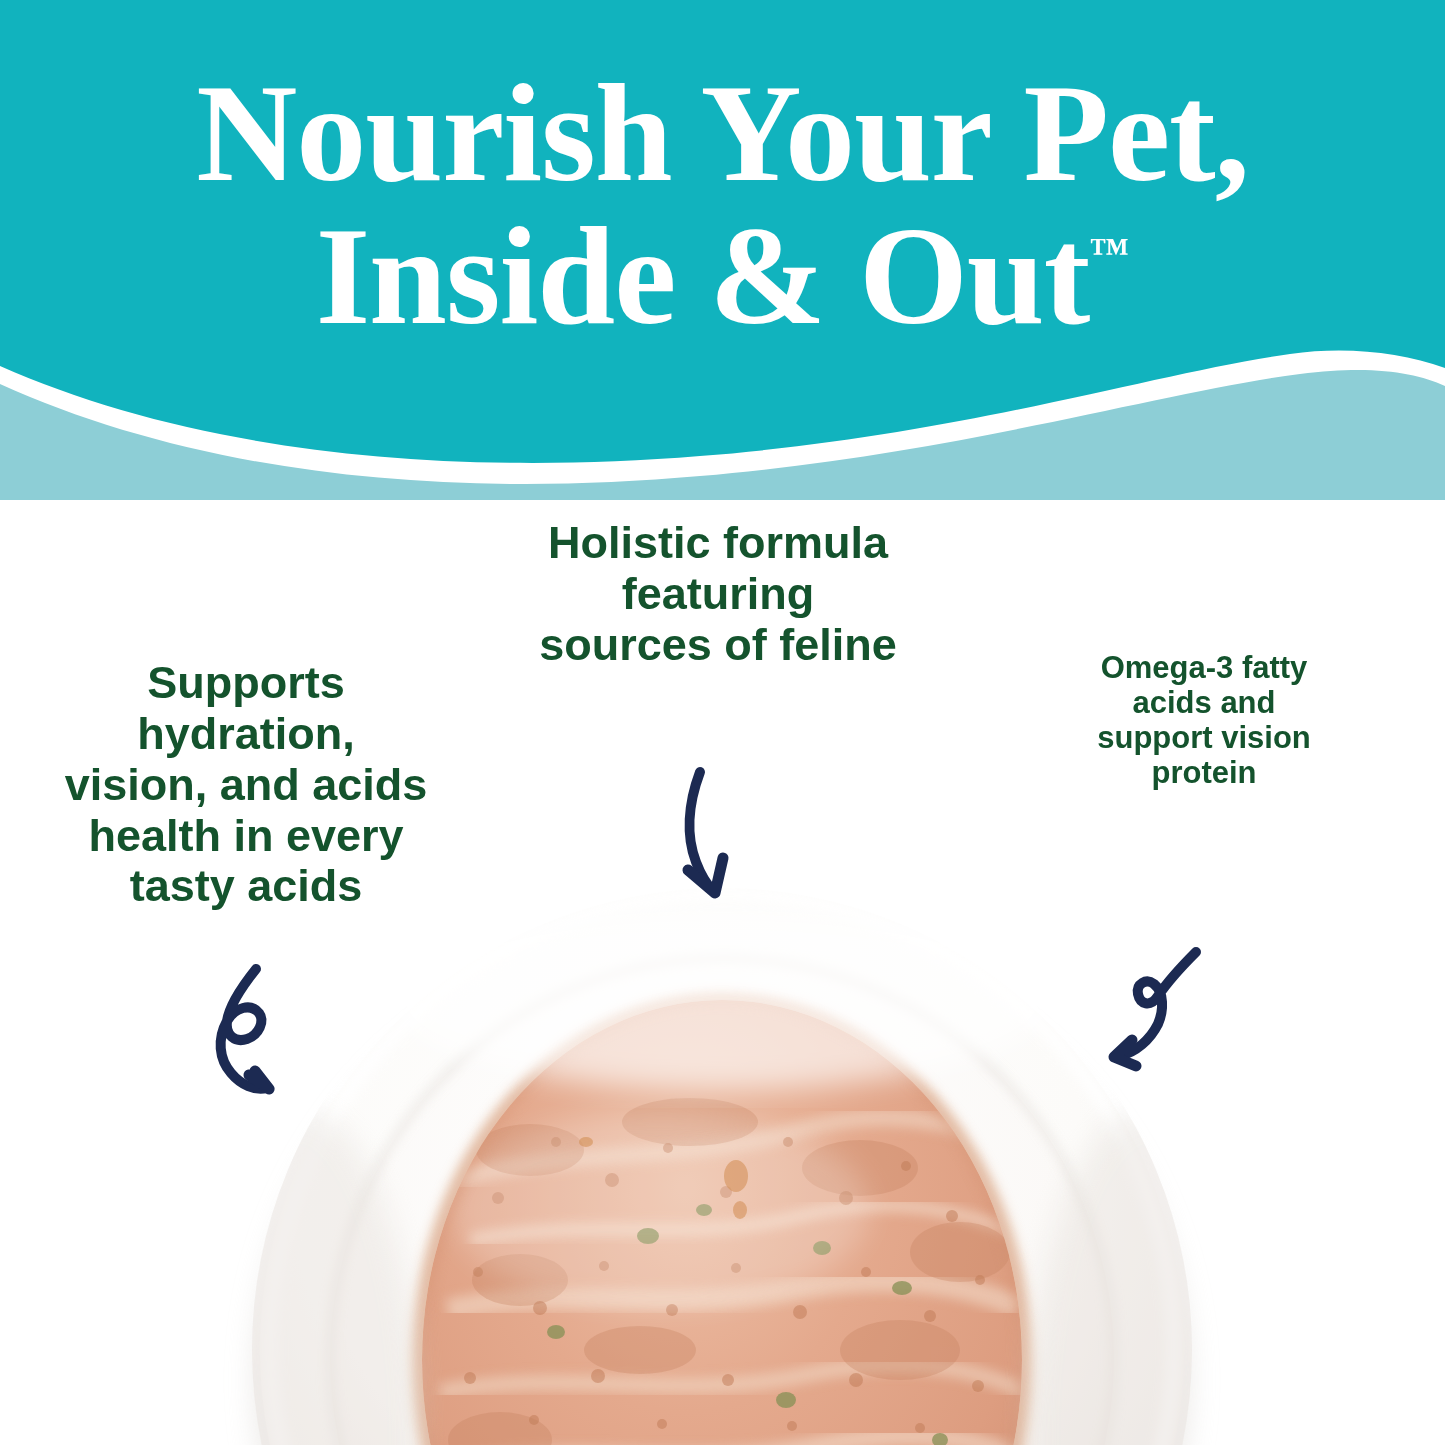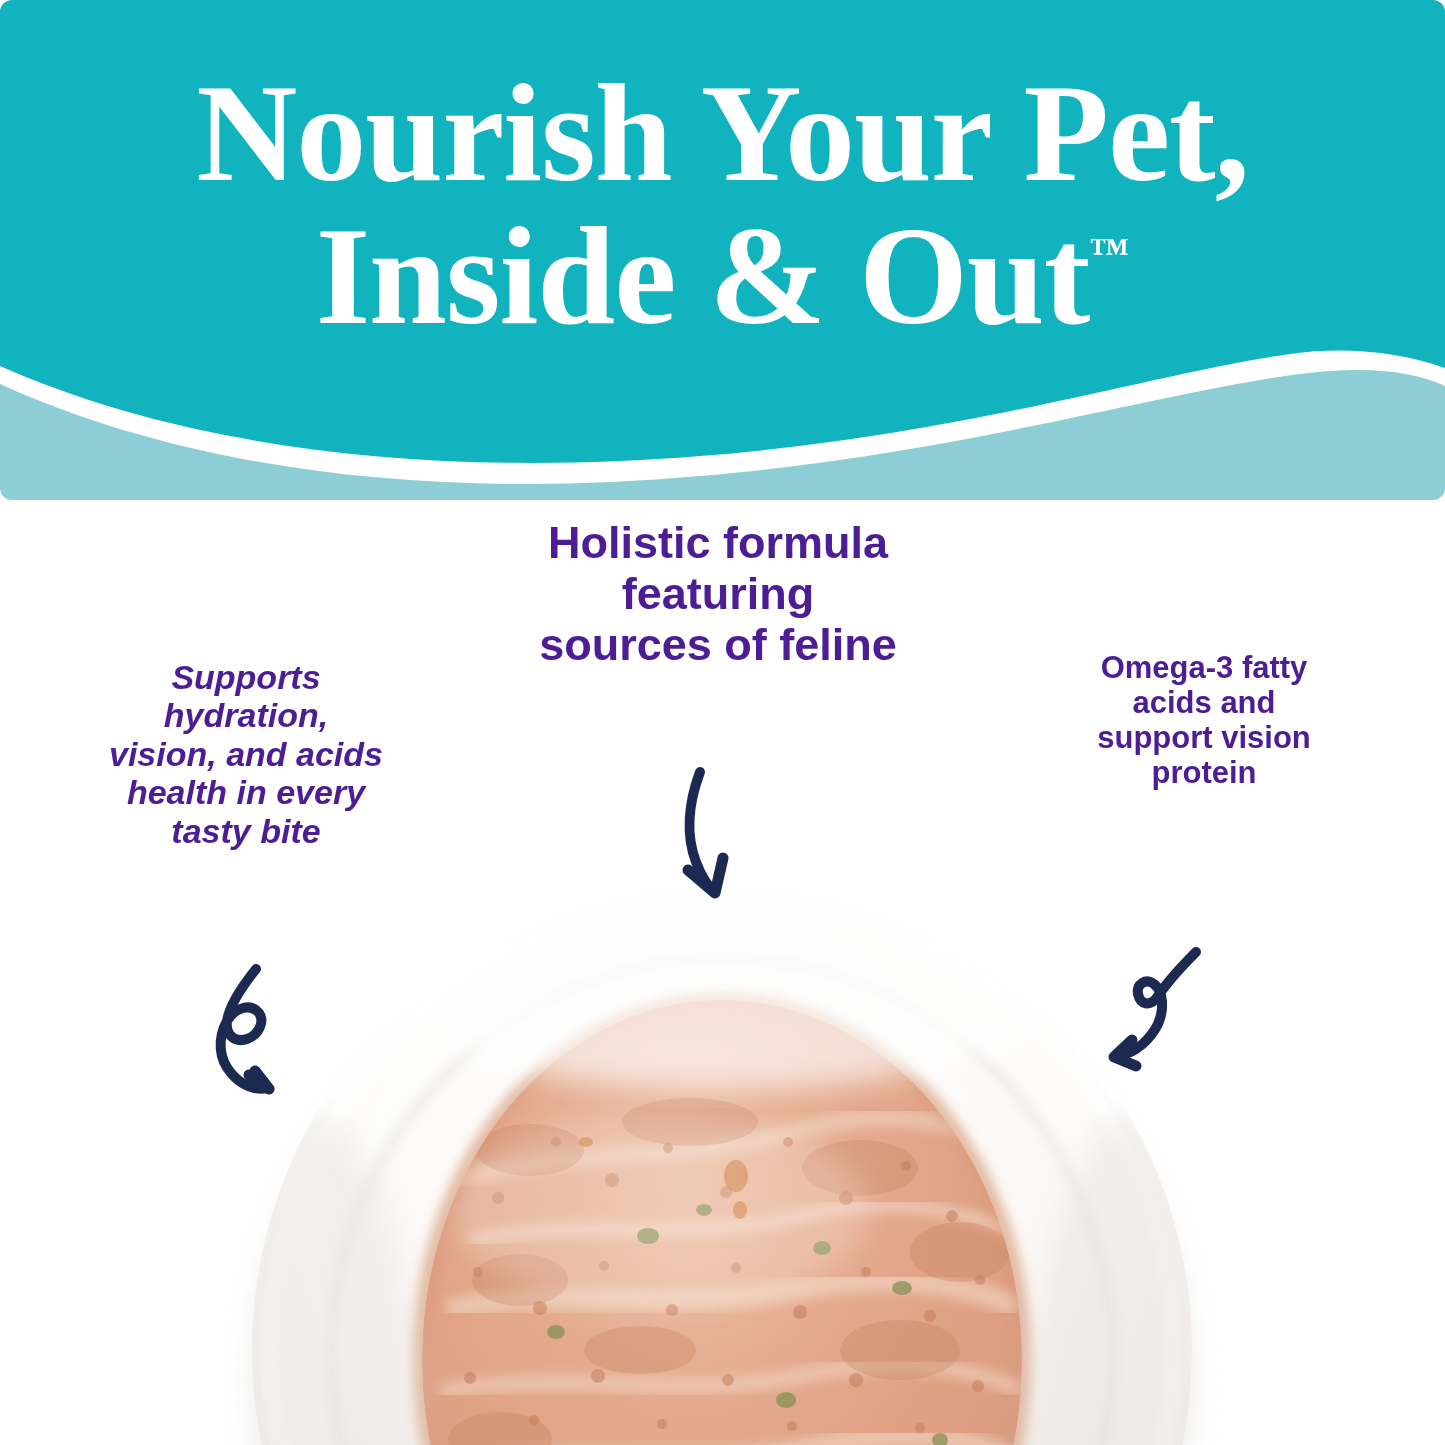--- a/index.html
+++ b/index.html
@@ -18,21 +18,20 @@
     background: #ffffff;
   }
 
   
   #banner {
     position: absolute;
     left: 0; top: 0;
     width: 1445px;
     height: 500px;
     overflow: hidden;
-    border-radius: 12px;
   }
   #banner svg { display: block; }
 
   #headline {
     position: absolute;
     left: 0;
     top: 62px;
     width: 1445px;
     text-align: center;
     color: #ffffff;
@@ -63,30 +62,30 @@
     width: 1445px;
     height: 565px;
     overflow: hidden;
     z-index: 1;
   }
   #photo svg { display: block; }
 
   
   .benefit {
     position: absolute;
-    color: #4c1d95;
+    color: #14532d;
     font-family: "Liberation Sans", sans-serif;
     font-weight: bold;
     text-align: center;
     line-height: 1.13;
     z-index: 10;
   }
   .benefit .ln { display: block; white-space: nowrap; }
 
-  #benefit-left  { left: 18px;  top: 658px; width: 456px; font-size: 34px; font-style: italic; }
+  #benefit-left  { left: 18px;  top: 658px; width: 456px; font-size: 45px; }
   #benefit-center{ left: 470px; top: 518px; width: 496px; font-size: 45px; }
   #benefit-right { left: 976px; top: 650px; width: 456px; font-size: 31px; }
 
   
   .arrow {
     position: absolute;
     z-index: 11;
     pointer-events: none;
   }
   #arrow-left   { left: 185px;  top: 955px; }
@@ -275,21 +274,21 @@
         <ellipse cx="722" cy="120" rx="330" ry="90" fill="#ffffff" opacity="0.65" filter="url(#softer)"></ellipse>
       </g>
     </svg>
   </div>
 
   <div class="benefit" id="benefit-left">
     <span class="ln">Supports</span>
     <span class="ln">hydration,</span>
     <span class="ln">vision, and acids</span>
     <span class="ln">health in every</span>
-    <span class="ln">tasty bite</span>
+    <span class="ln">tasty acids</span>
   </div>
 
   <div class="benefit" id="benefit-center">
     <span class="ln">Holistic formula</span>
     <span class="ln">featuring</span>
     <span class="ln">sources of feline</span>
   </div>
 
   <div class="benefit" id="benefit-right">
     <span class="ln">Omega-3 fatty</span>

